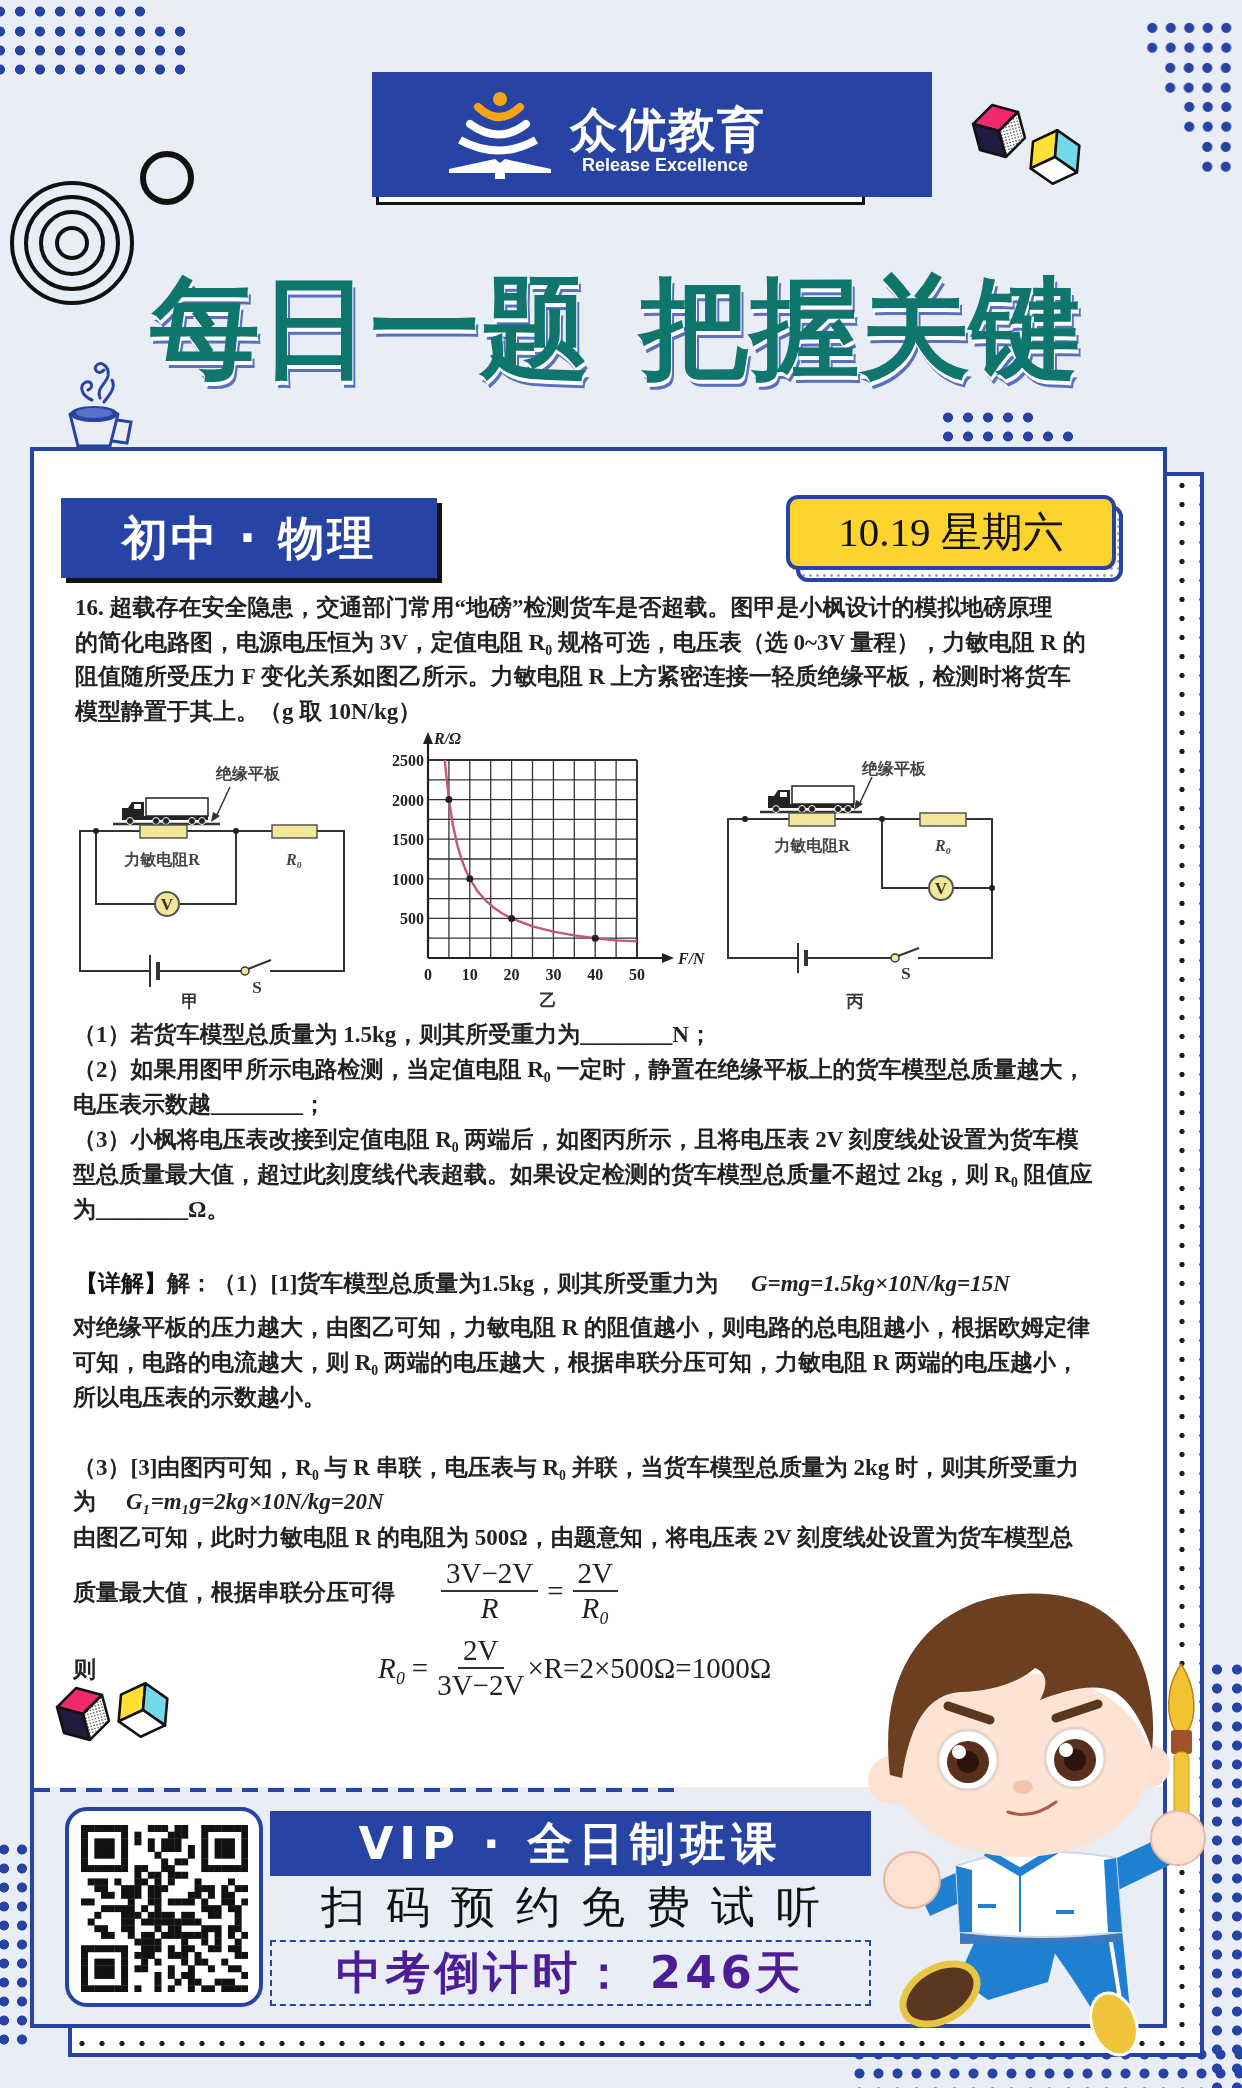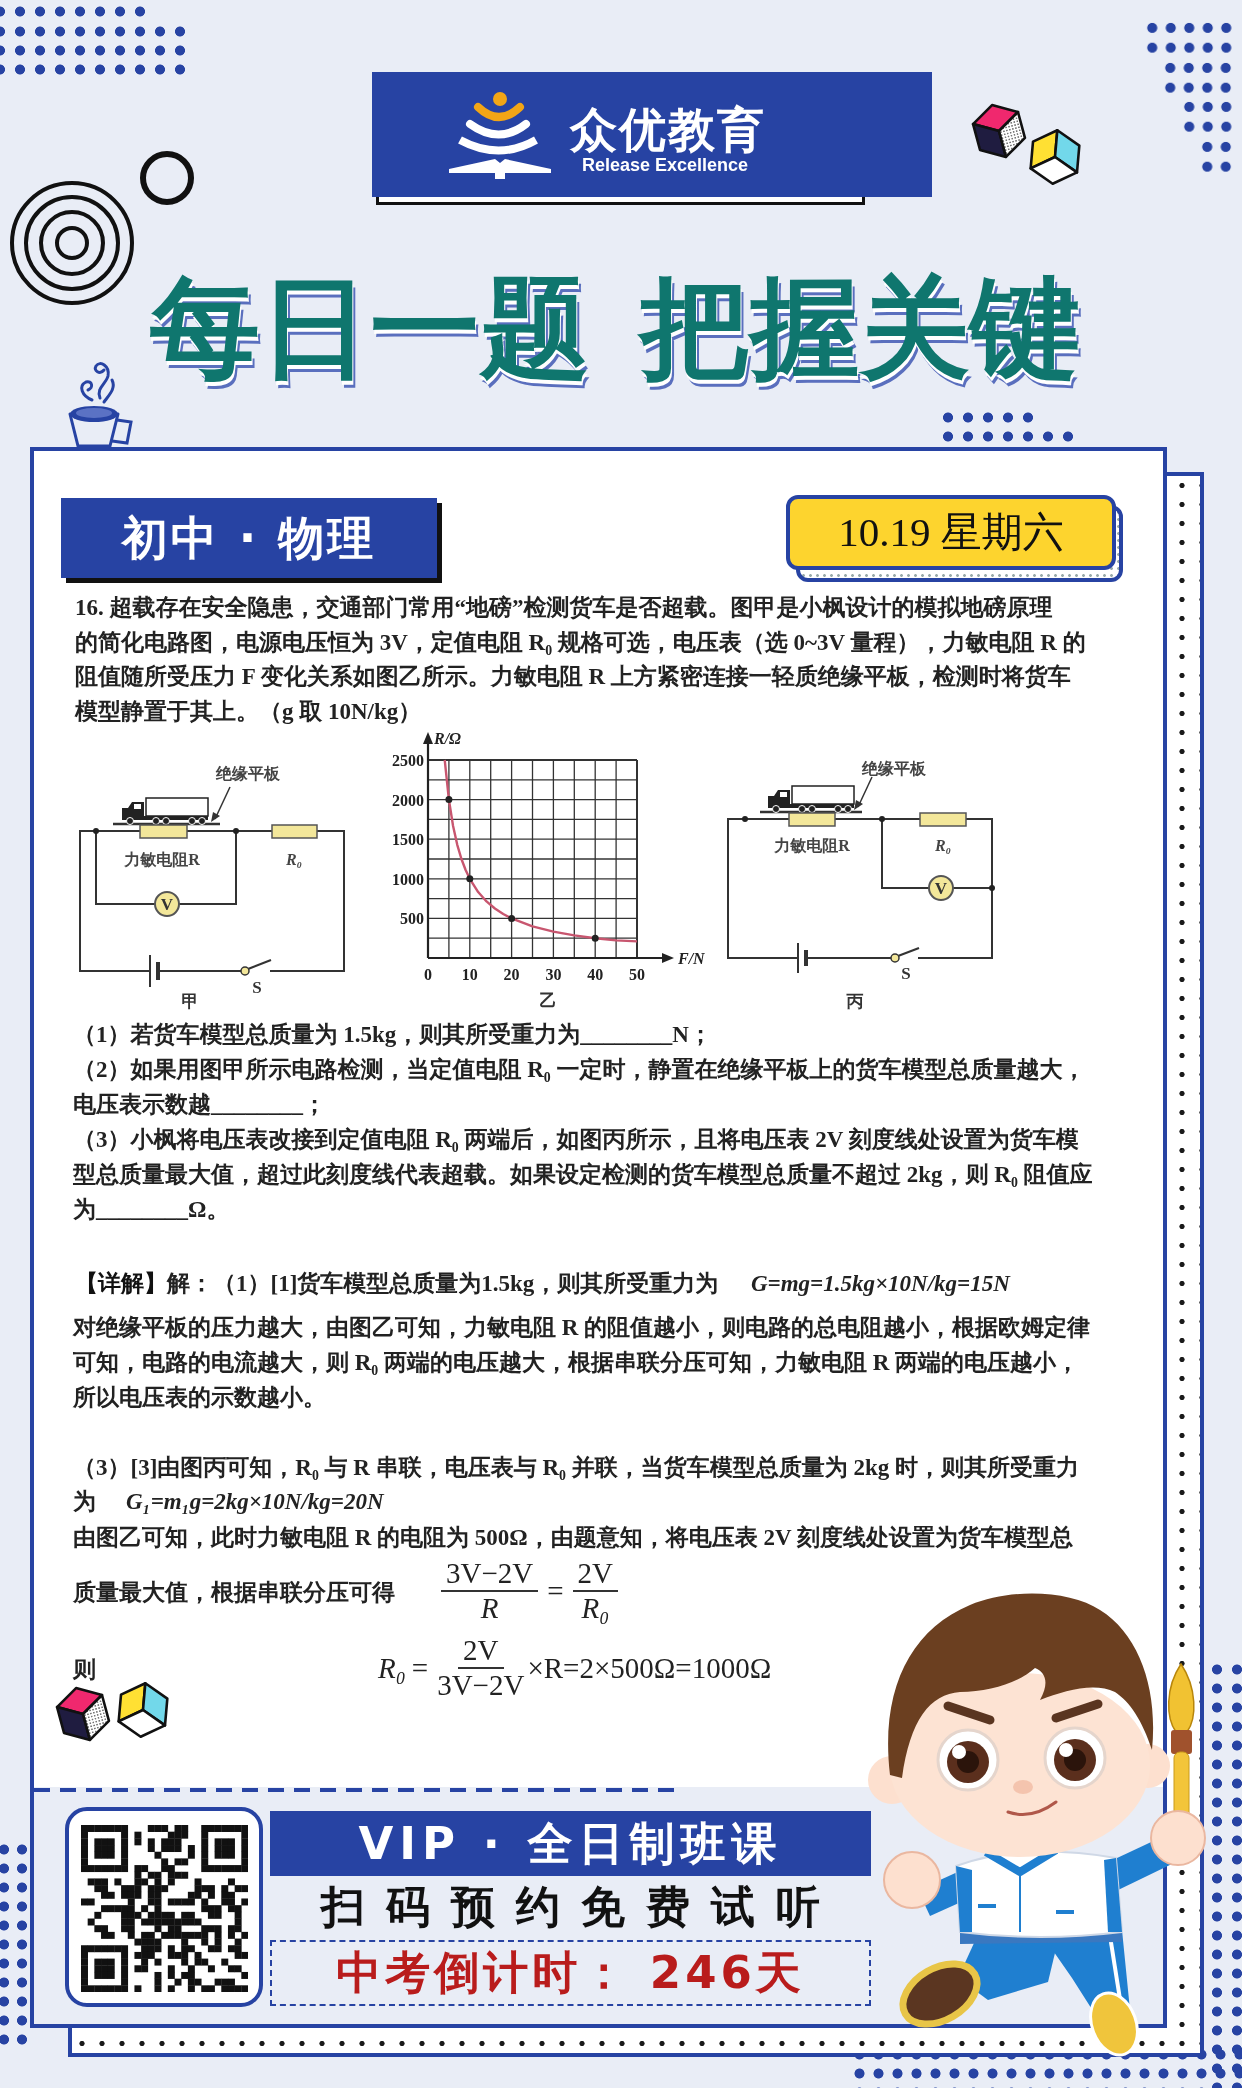--- a/index.html
+++ b/index.html
@@ -30,22 +30,22 @@
 .frac .num{border-bottom:2px solid #333;padding:0 5px;line-height:33px}
 .frac .den{line-height:33px}
 .op{margin:0 6px}
 .it{font-style:italic}
 svg text{font-family:"Liberation Serif",serif}
 .lbl{font-size:16px;fill:#444;font-weight:bold}
 .cap{font-size:17px;fill:#333;font-weight:bold}
 .tick{font-size:16px;fill:#222;font-weight:bold}
 #qr-box{left:65px;top:1807px;width:198px;height:200px;border:4px solid #2743a3;border-radius:22px;background:#fff}
 #vip-banner{left:270px;top:1811px;width:601px;height:65px;background:#2743a3;color:#fff;font-size:45px;font-weight:bold;line-height:65px;text-align:center;letter-spacing:6px;white-space:nowrap}
-#cta{left:270px;top:1878px;width:601px;height:58px;color:#111;font-size:44px;font-weight:bold;line-height:58px;text-align:center;letter-spacing:21px;white-space:nowrap;padding-left:21px}
-#countdown{left:270px;top:1940px;width:601px;height:66px;border:2px dashed #2743a3;color:#b91c1c;font-size:45px;font-weight:bold;line-height:62px;text-align:center;letter-spacing:4px;white-space:nowrap}
+#cta{left:270px;top:1878px;width:601px;height:58px;color:#111;font-size:44px;font-weight:normal;line-height:58px;text-align:center;letter-spacing:21px;white-space:nowrap;padding-left:21px}
+#countdown{left:270px;top:1940px;width:601px;height:66px;border:2px dashed #2743a3;color:#4c1d95;font-size:45px;font-weight:bold;line-height:62px;text-align:center;letter-spacing:4px;white-space:nowrap}
 </style>
 </head>
 <body>
 
 <div id="page">
 
   <div class="dots" style="left:-10px;top:2px;width:160px;height:19px;background-size:20px 19px"></div>
   <div class="dots" style="left:-10px;top:21.5px;width:200px;height:57px;background-size:20px 19px"></div>
 
   <div class="dots" style="left:1142.75px;top:18px;width:92.5px;height:39.6px;background-size:18.5px 19.8px"></div>

